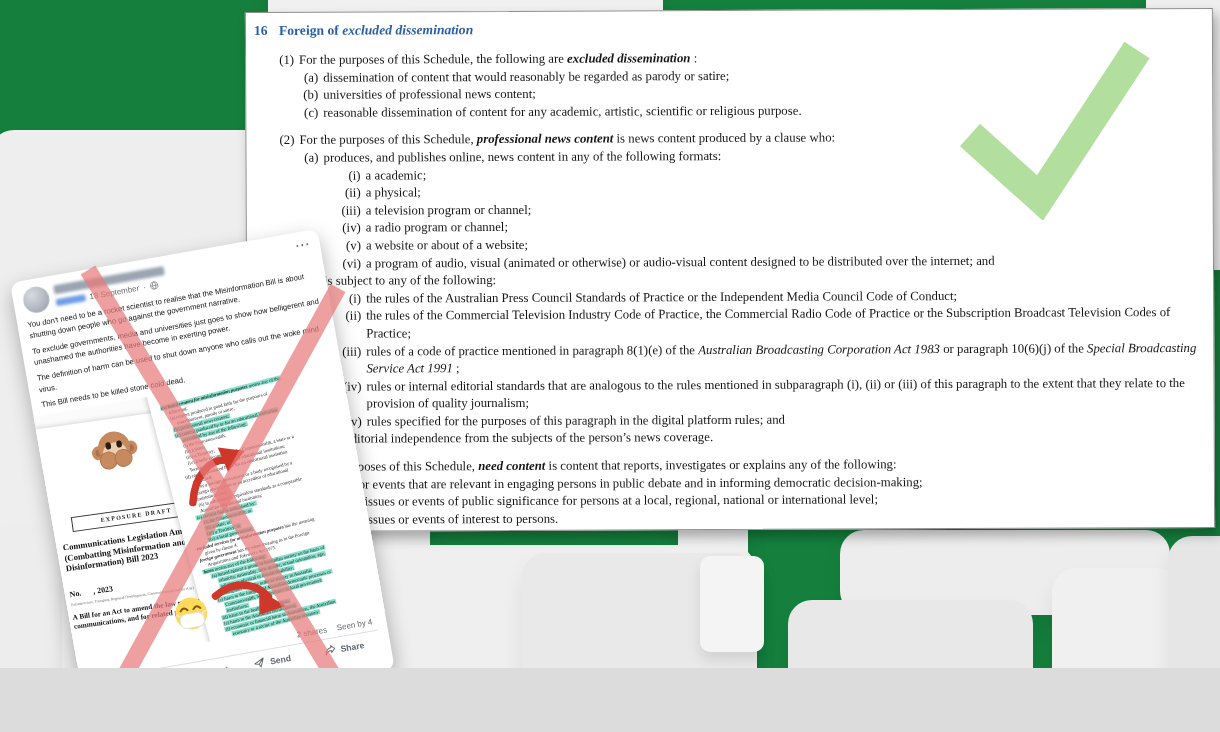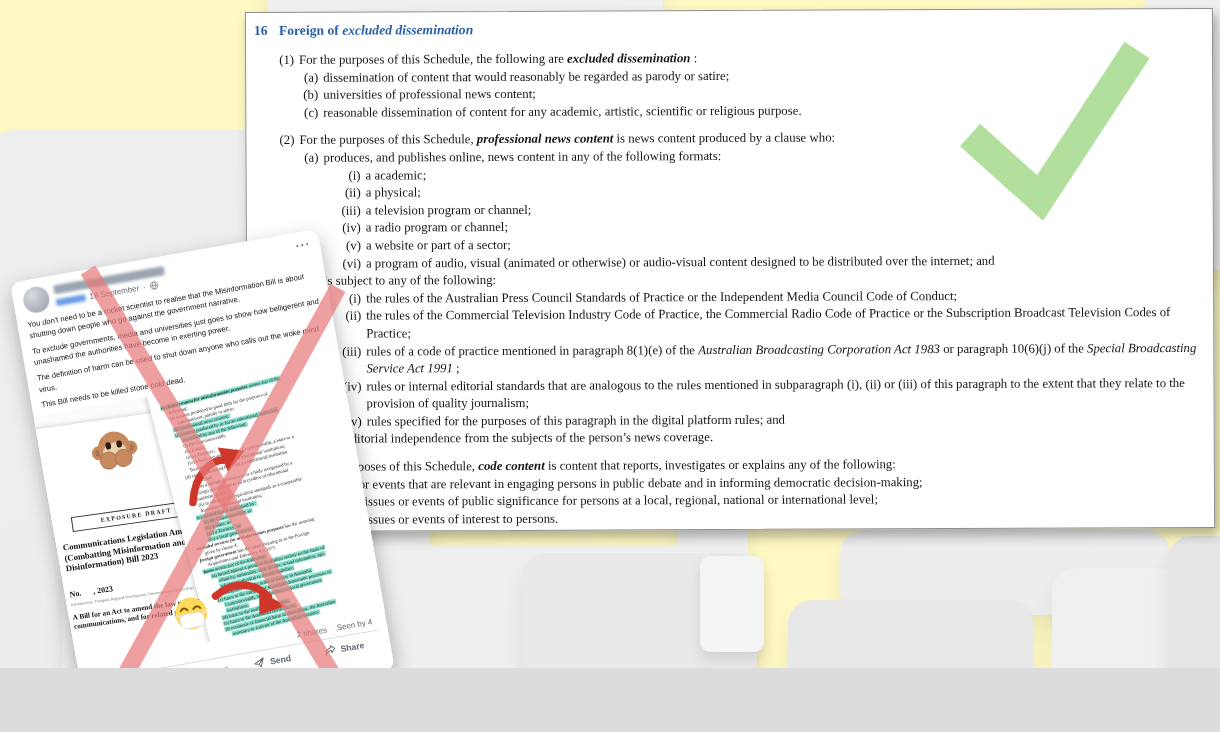--- a/index.html
+++ b/index.html
@@ -1,16 +1,16 @@
 <!DOCTYPE html>
 <html><head>
 <meta charset="utf-8">
 <style>
   html,body{margin:0;padding:0;background:#dcdcdc;}
-  .stage{position:relative;width:1220px;height:668px;overflow:hidden;background:#fef9c3;font-family:"Liberation Sans",sans-serif;}
+  .stage{position:relative;width:1220px;height:668px;overflow:hidden;background:#15803d;font-family:"Liberation Sans",sans-serif;}
   
   .tile{position:absolute;border-radius:24px;box-shadow:0 14px 22px rgba(0,0,0,.07);}
   
   .doc{position:absolute;left:246px;top:10px;width:966px;height:518px;background:#ffffff;
        border:1px solid #8e8e8e;box-shadow:4px 7px 12px rgba(0,0,0,.30);
        font-family:"Liberation Serif",serif;color:#151515;z-index:2;transform:rotate(-0.25deg);}
   .doc-head{display:flex;margin:10px 0 13px 8px;color:#2a5fa5;font-weight:bold;font-size:13.6px;}
   .doc-head .num{width:25px;flex:none;}
   .doc-head .ital{font-style:italic;}
   .drow{display:flex;font-size:12.8px;line-height:17.6px;}
@@ -119,21 +119,21 @@
         <div class="drow lvl3">
           <span class="mk">(iii)</span>
           <span class="tx"><span>a television program or channel;</span></span>
         </div>
         <div class="drow lvl3">
           <span class="mk">(iv)</span>
           <span class="tx"><span>a radio program or channel;</span></span>
         </div>
         <div class="drow lvl3">
           <span class="mk">(v)</span>
-          <span class="tx"><span>a website or part of a sector;</span></span>
+          <span class="tx"><span>a website or about of a website;</span></span>
         </div>
         <div class="drow lvl3">
           <span class="mk">(vi)</span>
           <span class="tx"><span>a program of audio, visual (animated or otherwise) or audio-visual content designed to be distributed over the internet; and</span></span>
         </div>
         <div class="drow lvl2">
           <span class="mk">(b)</span>
           <span class="tx"><span>is subject to any of the following:</span></span>
         </div>
         <div class="drow lvl3">
@@ -155,21 +155,21 @@
         <div class="drow lvl3">
           <span class="mk">(v)</span>
           <span class="tx"><span>rules specified for the purposes of this paragraph in the digital platform rules; and</span></span>
         </div>
         <div class="drow lvl2 gap">
           <span class="mk">(c)</span>
           <span class="tx"><span>has editorial independence from the subjects of the person’s news coverage.</span></span>
         </div>
         <div class="drow lvl1">
           <span class="mk">(3)</span>
-          <span class="tx"><span>For the purposes of this Schedule, </span><span class="em-bi">code content</span><span> is content that reports, investigates or explains any of the following:</span></span>
+          <span class="tx"><span>For the purposes of this Schedule, </span><span class="em-bi">need content</span><span> is content that reports, investigates or explains any of the following:</span></span>
         </div>
         <div class="drow lvl2">
           <span class="mk">(a)</span>
           <span class="tx"><span>issues or events that are relevant in engaging persons in public debate and in informing democratic decision-making;</span></span>
         </div>
         <div class="drow lvl2">
           <span class="mk">(b)</span>
           <span class="tx"><span>current issues or events of public significance for persons at a local, regional, national or international level;</span></span>
         </div>
         <div class="drow lvl2">

